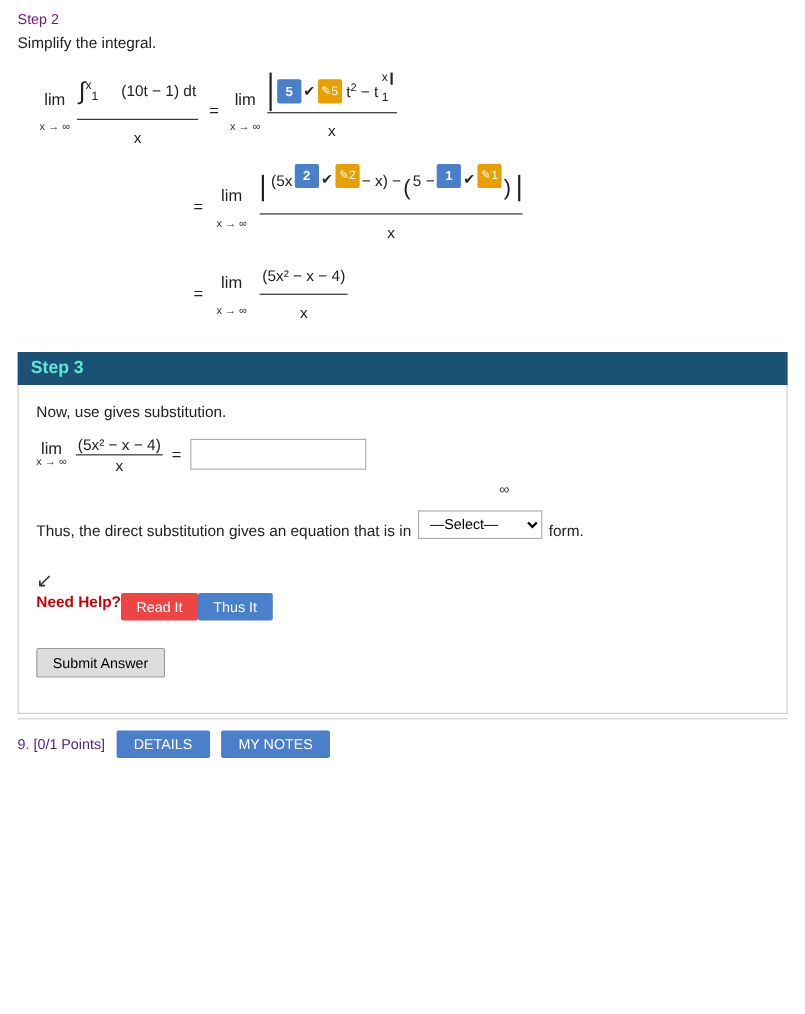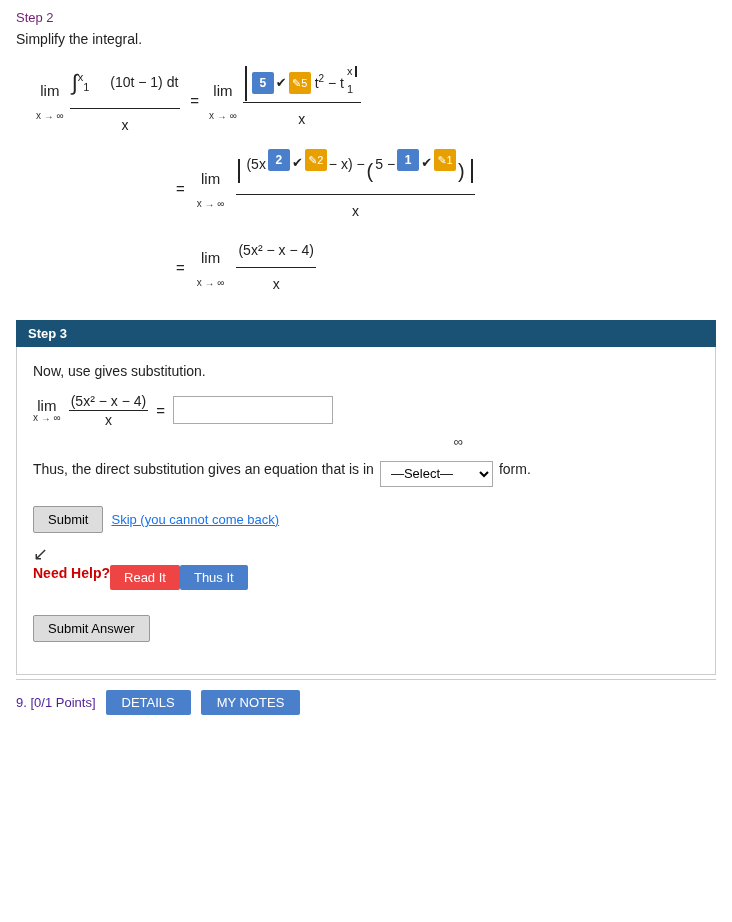--- a/index.html
+++ b/index.html
@@ -110,23 +110,23 @@
       display: inline-flex;
       align-items: center;
       font-size: 15px;
       vertical-align: middle;
       gap: 1px;
     }
 
     
     .step3-header {
       background: #1a5276;
-      color: #ffffff;
+      color: #5eead4;
       font-weight: bold;
-      font-size: 13px;
+      font-size: 16px;
       padding: 6px 12px;
       margin-top: 20px;
     }
 
     .step3-body {
       border: 1px solid #ccc;
       border-top: none;
       padding: 16px;
     }
 
@@ -154,24 +154,24 @@
       font-size: 13px;
       text-align: center;
       margin-left: 185px;
       margin-bottom: 12px;
       color: #333;
     }
 
     .substitution-row {
       font-size: 14px;
       display: flex;
-      align-items: flex-start;
+      align-items: flex-end;
       gap: 6px;
       flex-wrap: wrap;
-      margin-bottom: 19px;
+      margin-bottom: 37px;
     }
 
     .select-dropdown {
       border: 1px solid #aaa;
       padding: 3px 6px;
       font-size: 13px;
       background: #fff;
       cursor: pointer;
       appearance: auto;
       height: 26px;
@@ -428,24 +428,20 @@
         <option>—Select—</option>
         <option>indeterminate</option>
         <option>determinate</option>
         <option>0/0</option>
         <option>∞/∞</option>
       </select>
       <span>form.</span>
     </div>
 
     
-    <div class="button-row">
-      <button class="btn-submit">Submit</button>
-      <button class="btn-skip">Skip (you cannot come back)</button>
-    </div>
     <div class="arrow-indicator">↙</div>
 
     
     <div class="need-help-row">
       <span class="need-help-label">Need Help?</span>
       <button class="btn-read-it">Read It</button>
       <button class="btn-watch-it">Thus It</button>
     </div>
 
     <button class="btn-submit-answer">Submit Answer</button>

